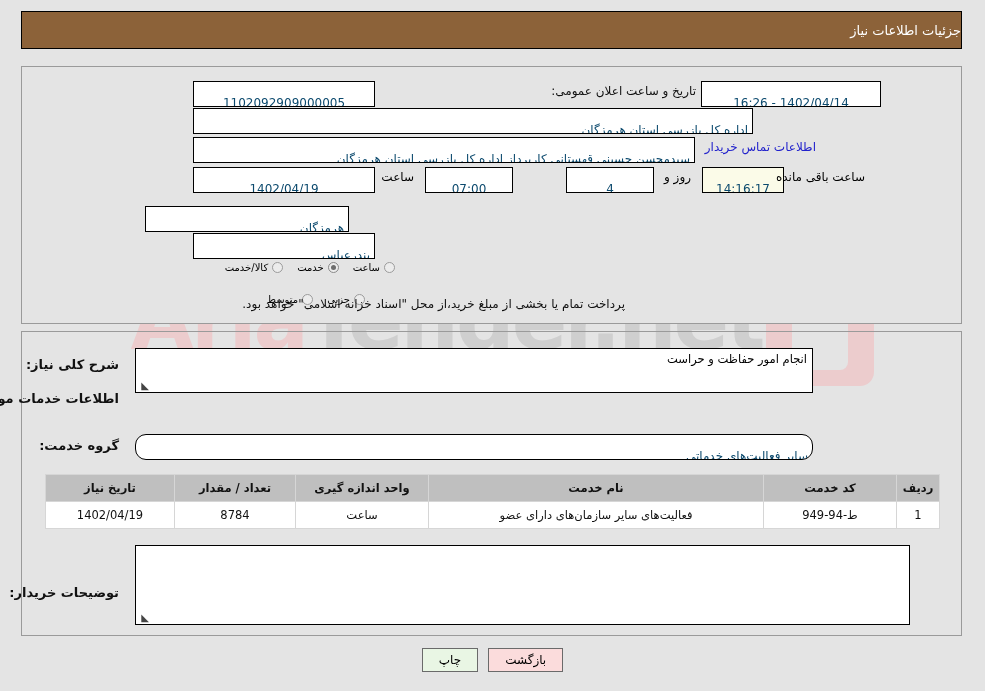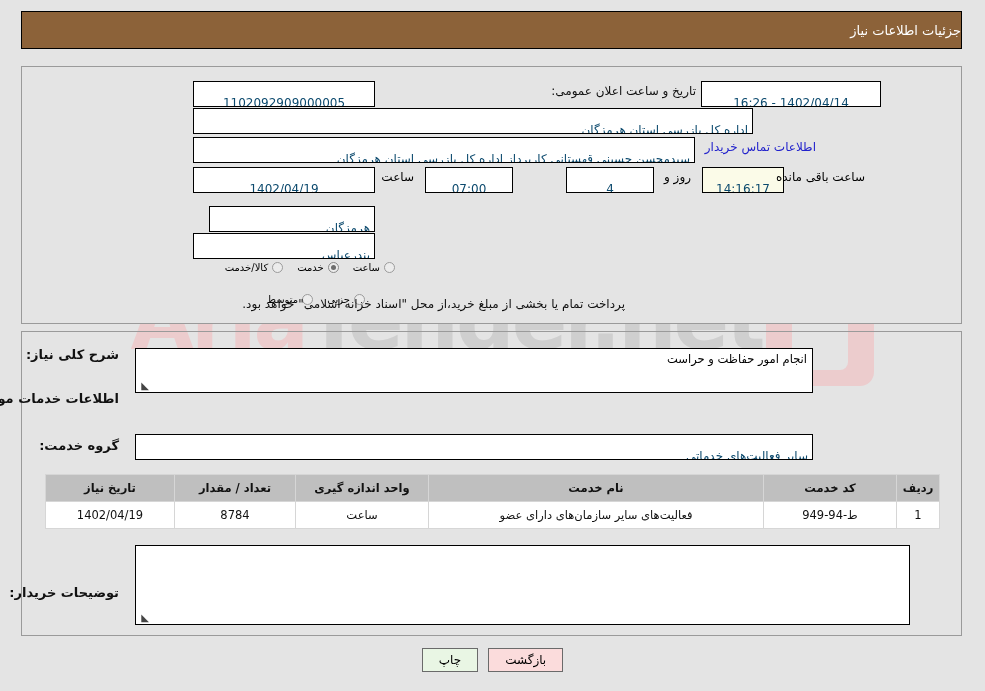--- a/index.html
+++ b/index.html
@@ -274,21 +274,21 @@
 <div class="rlabel" style="top:168px;">مهلت ارسال پاسخ: تا تاریخ:</div>
 <div class="fld" style="position:absolute; top:167px; right:610px; width:182px; height:22px; z-index:2;">1402/04/19</div>
 <div class="mini-lbl" style="position:absolute; top:170px; right:566px; z-index:2;">ساعت</div>
 <div class="fld" style="position:absolute; top:167px; right:472px; width:88px; height:22px; z-index:2;">07:00</div>
 <div class="fld" style="position:absolute; top:167px; right:331px; width:88px; height:22px; z-index:2;">4</div>
 <div class="mini-lbl" style="position:absolute; top:170px; right:289px; z-index:2;">روز و</div>
 <div class="fld ivory" style="position:absolute; top:167px; right:201px; width:82px; height:22px; z-index:2;">14:16:17</div>
 <div class="mini-lbl" style="position:absolute; top:170px; right:115px; z-index:2;">ساعت باقی مانده</div>
 
 <div class="rlabel" style="top:209px;">استان محل تحویل:</div>
-<div class="fld rt" style="position:absolute; top:206px; right:610px; width:166px; height:22px; z-index:2;">هرمزگان</div>
+<div class="fld rt" style="position:absolute; top:206px; right:636px; width:204px; height:22px; z-index:2;">هرمزگان</div>
 
 <div class="rlabel" style="top:236px;">شهر محل تحویل:</div>
 <div class="fld rt" style="position:absolute; top:233px; right:610px; width:182px; height:22px; z-index:2;">بندرعباس</div>
 
 <div class="rlabel" style="top:265px;">طبقه بندی موضوعی:</div>
 <div class="frow" style="top:262px; right:590px; z-index:2;">
   <span class="rgroup">
     <span class="radio"></span>
     <span class="rtext">ساعت</span>
   </span>
@@ -310,30 +310,30 @@
   </span>
   <span class="rgroup">
     <span class="radio"></span>
     <span class="rtext">متوسط</span>
   </span>
 </div>
 <div class="lbl" style="position:absolute; top:297px; right:360px; z-index:2;">پرداخت تمام یا بخشی از مبلغ خرید،از محل "اسناد خزانه اسلامی" خواهد بود.</div>
 
 <div class="panel" id="panel-mid"></div>
 
-<div class="sec-label" style="top:347px; right:866px; z-index:2;">شرح کلی نیاز:</div>
+<div class="sec-label" style="top:357px; right:866px; z-index:2;">شرح کلی نیاز:</div>
 <div class="textarea" style="top:348px; right:172px; width:678px; height:45px; z-index:2;">
   <span>انجام امور حفاظت و حراست</span>
   <span class="grip">◣</span>
 </div>
 
 <div class="sec-label" style="top:391px; right:866px; z-index:2;">اطلاعات خدمات مورد نیاز</div>
 
 <div class="sec-label" style="top:438px; right:866px; z-index:2;">گروه خدمت:</div>
-<div class="fld rt" style="position:absolute; top:434px; right:172px; width:678px; height:22px; z-index:2;">سایر فعالیت‌های خدماتی</div>
+<div class="fld rt" style="position:absolute; top:434px; right:172px; width:678px; height:22px; z-index:2;border-radius:11px;">سایر فعالیت‌های خدماتی</div>
 
 <table id="needs-table">
   <thead>
     <tr>
       <th style="width:34px;">ردیف</th>
       <th style="width:124px;">کد خدمت</th>
       <th>نام خدمت</th>
       <th style="width:124px;">واحد اندازه گیری</th>
       <th style="width:112px;margin-left:45px;">تعداد / مقدار</th>
       <th style="width:120px;">تاریخ نیاز</th>

